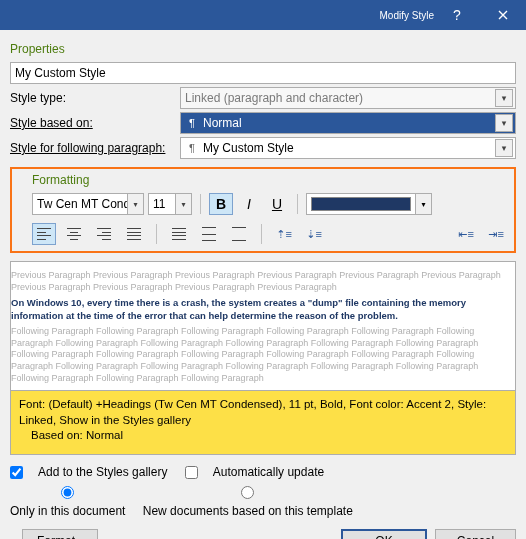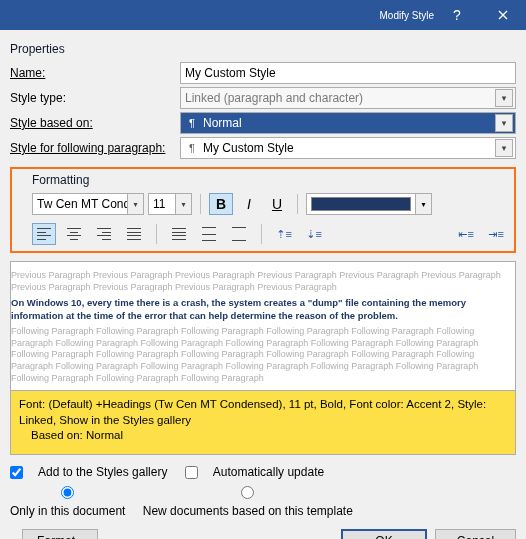--- a/index.html
+++ b/index.html
@@ -1,21 +1,21 @@
 <!DOCTYPE html>
 <html><head>
 <meta charset="utf-8">
 <style>
   * { box-sizing: border-box; font-family: "Segoe UI", Tahoma, sans-serif; }
   body { margin: 0; padding: 0; width: 526px; height: 539px; background: #f0f0f0; font-size: 12px; color: #000; }
   .titlebar { background: #2b579a; color: #fff; height: 30px; display: flex; align-items: center; padding: 0 0 0 10px; }
   .titlebar-title { flex: 1; font-size: 10px; text-align: right; }
   .titlebar-btn { width: 46px; height: 30px; display: flex; align-items: center; justify-content: center; color: #fff; font-size: 14px; }
   .content { padding: 8px 10px 10px 10px; }
-  .section-label { color: #0f172a; font-size: 12px; margin: 4px 0 6px 0; }
+  .section-label { color: #4d7c0f; font-size: 12px; margin: 4px 0 6px 0; }
   .row { display: flex; align-items: center; margin: 3px 0; gap: 8px; }
   .row label { width: 162px; text-decoration: none; }
   .row label .u { text-decoration: underline; }
   .field { flex: 1; }
   .text-input { width: 100%; height: 22px; border: 1px solid #adadad; background: #fff; padding: 0 4px; font-size: 12px; }
   .combo { width: 100%; height: 22px; border: 1px solid #adadad; background: #fff; display: flex; align-items: center; padding: 0 2px 0 4px; font-size: 12px; color: #555; }
   .combo.disabledish { background: #f7f7f7; color: #7a7a7a; }
   .combo .combo-text { flex: 1; overflow: hidden; white-space: nowrap; }
   .combo .combo-arrow { width: 18px; height: 18px; border: 1px solid #adadad; background: #f0f0f0; display: flex; align-items: center; justify-content: center; font-size: 9px; color: #444; margin-left: 2px; }
   .combo.selected { background: #2b579a; }
@@ -57,21 +57,20 @@
         <path d="M1 1 L9 9 M9 1 L1 9" stroke="#fff" stroke-width="1.4"></path>
       </svg>
   </div>
 </div>
 
 <div class="content">
 
   <div class="section-label">Properties</div>
 
   <div class="row">
-    <label><span class="u">Name:</span></label>
     <div class="field"><input class="text-input" value="My Custom Style" style=""></div>
   </div>
 
   <div class="row">
     <label><span>Style type:</span></label>
     <div class="field">
       <div class="combo disabledish">
         <span class="combo-text">Linked (paragraph and character)</span>
         <span class="combo-arrow">▾</span>
       </div>

